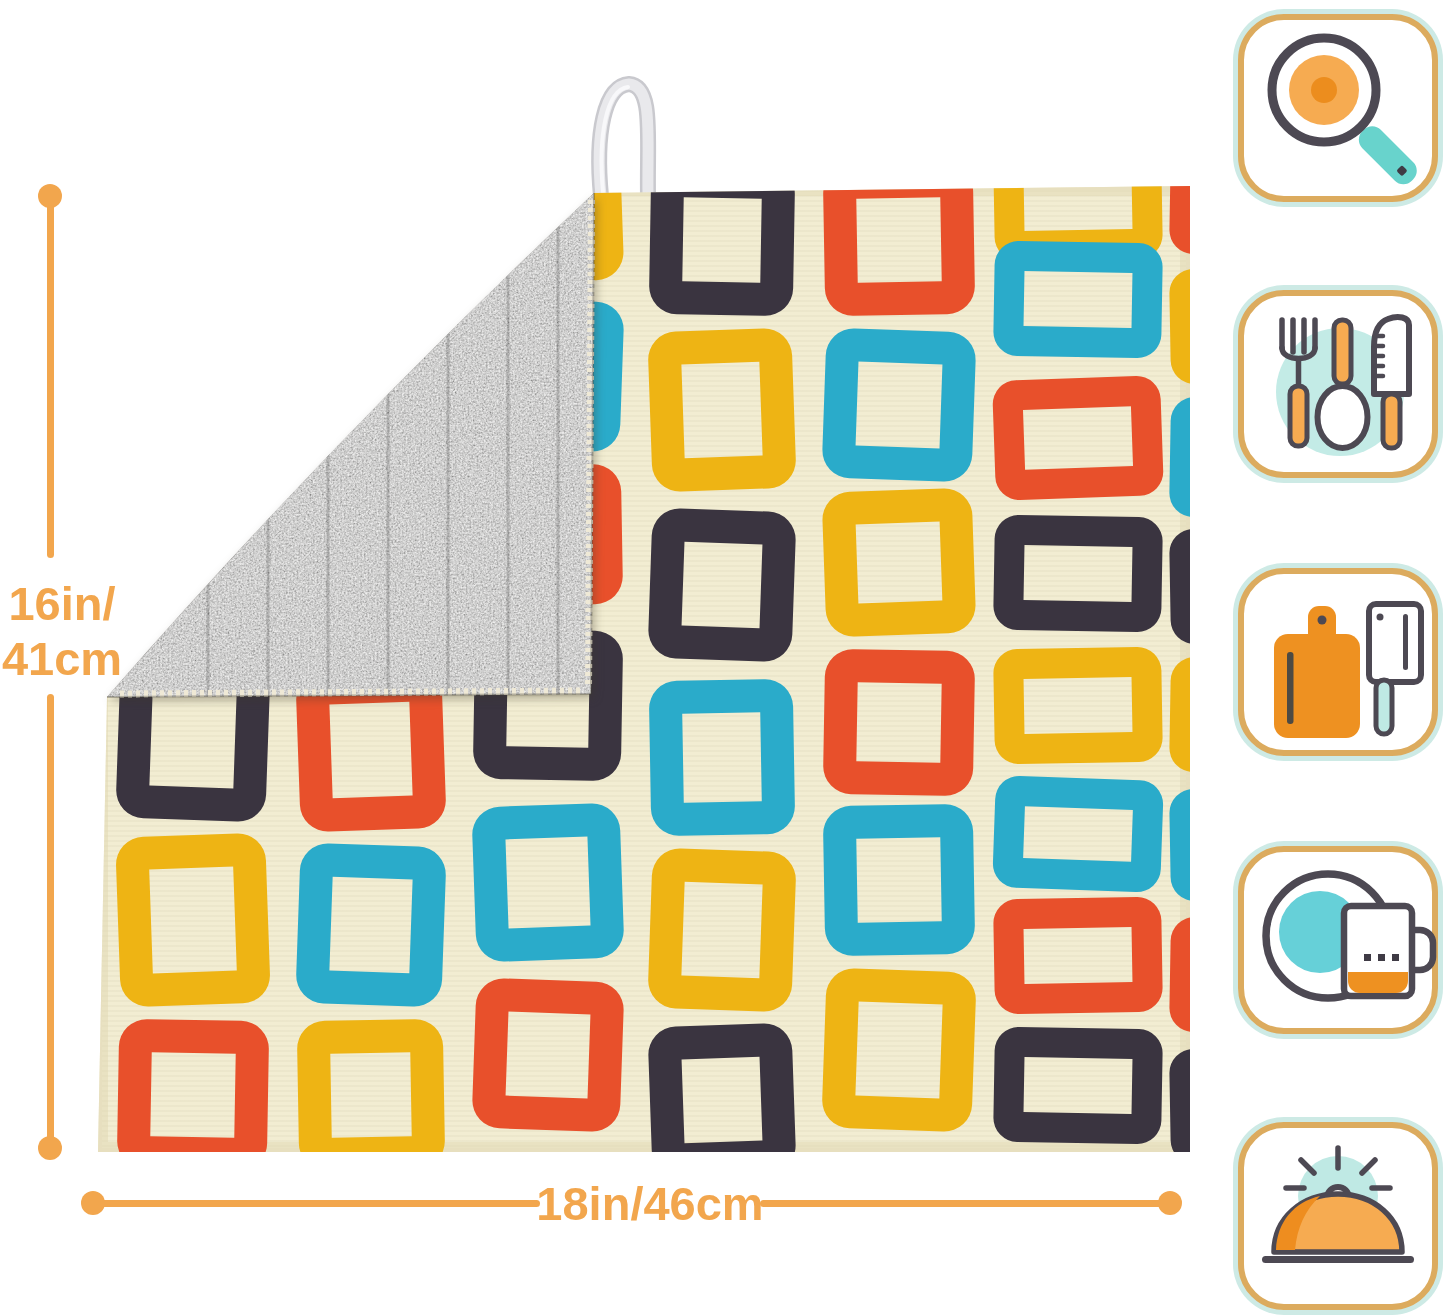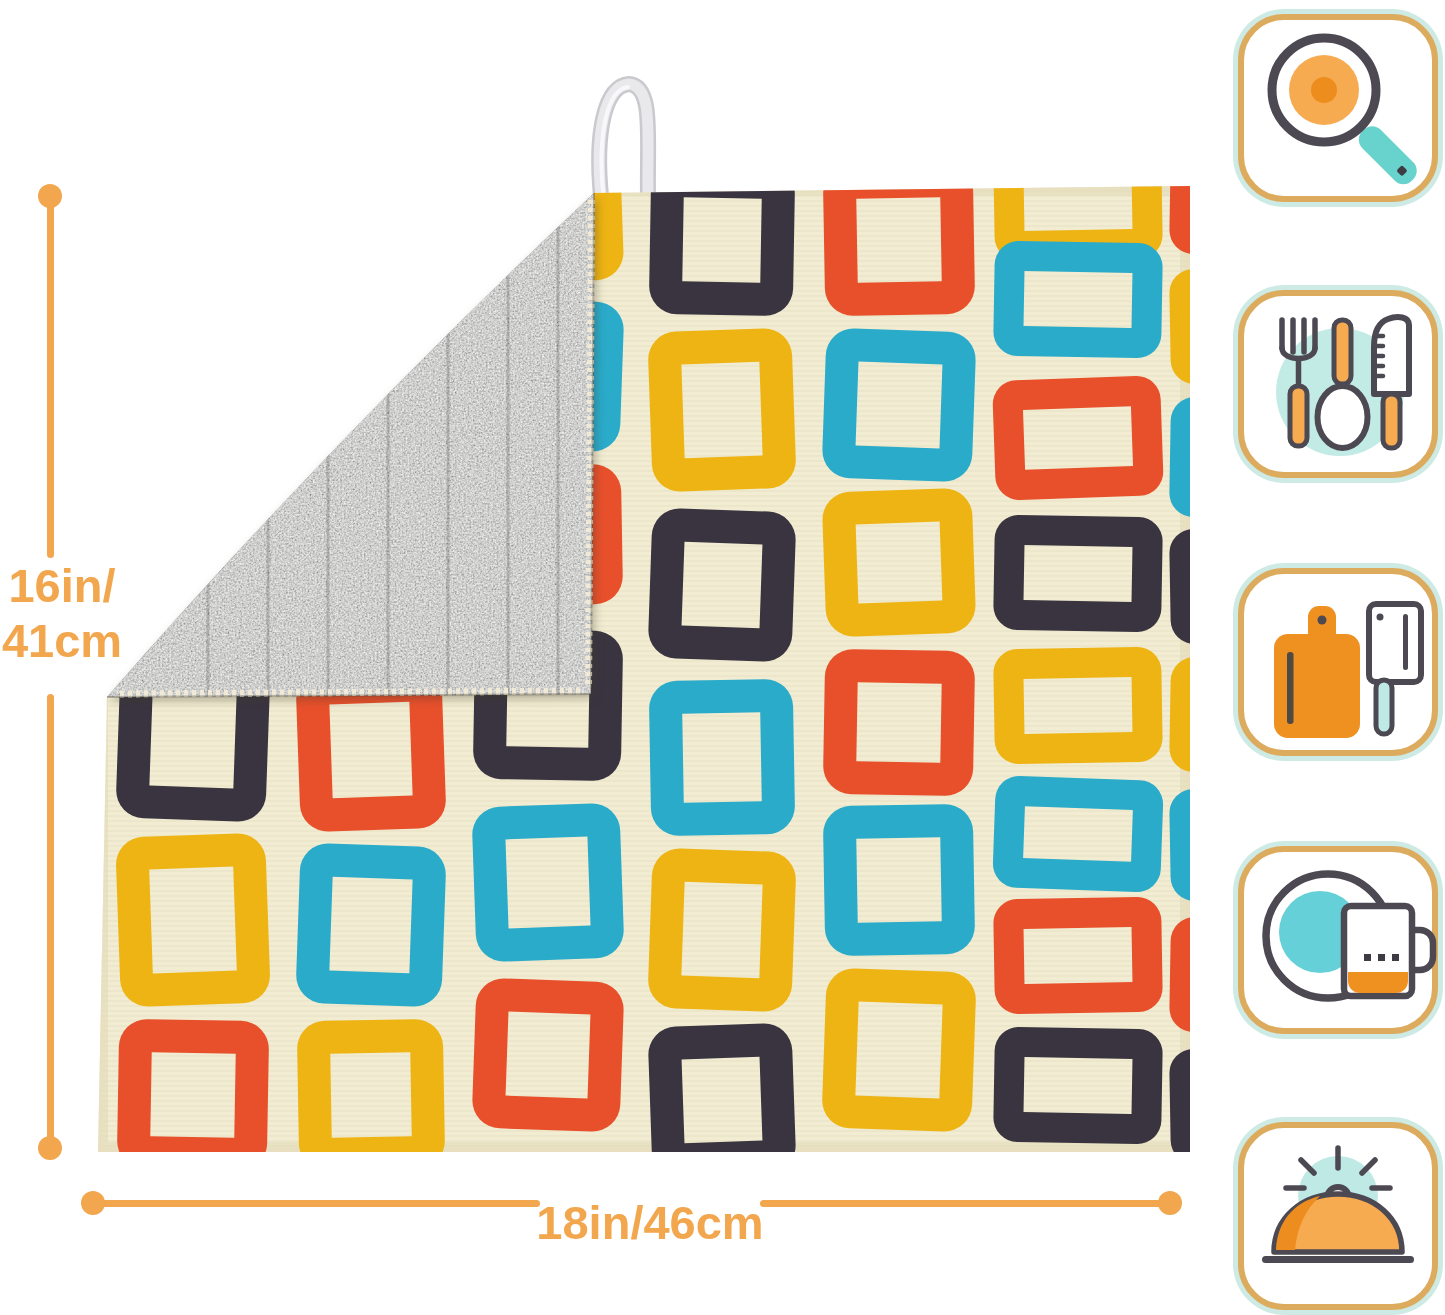--- a/index.html
+++ b/index.html
@@ -20,22 +20,22 @@
        box-sizing:border-box;}
   .psq{position:absolute;border-style:solid;border-radius:28px;background:transparent;box-sizing:border-box;}
 
   
   .flap{position:absolute;left:88px;top:178px;width:522px;height:532px;z-index:3;}
 
   
   .dim-line{position:absolute;background:var(--accent,#f2a64d);border-radius:4px;z-index:4;}
   .dim-dot{position:absolute;width:24px;height:24px;border-radius:50%;background:var(--accent,#f2a64d);z-index:4;}
   .dim-label{position:absolute;color:var(--accent,#f2a64d);font-weight:bold;z-index:5;text-align:center;}
-  .dim-label.v{left:0px;top:558px;width:124px;font-size:47px;line-height:55px;}
-  .dim-label.h{left:535px;top:1176px;width:230px;font-size:47px;margin-top:19px;}
+  .dim-label.v{left:0px;top:576px;width:124px;font-size:47px;line-height:55px;}
+  .dim-label.h{left:535px;top:1176px;width:230px;font-size:47px;}
 
   
   .icon-box{position:absolute;left:1238px;width:200px;height:188px;background:#ffffff;
             border:6px solid var(--icon-border,#dcab5e);border-radius:46px;
             box-shadow:0 0 0 5px var(--icon-ring,#cdeae5);box-sizing:border-box;z-index:4;}
   .icon-box svg{position:absolute;left:-6px;top:-6px;}
 </style>
 </head>
 <body>
 

